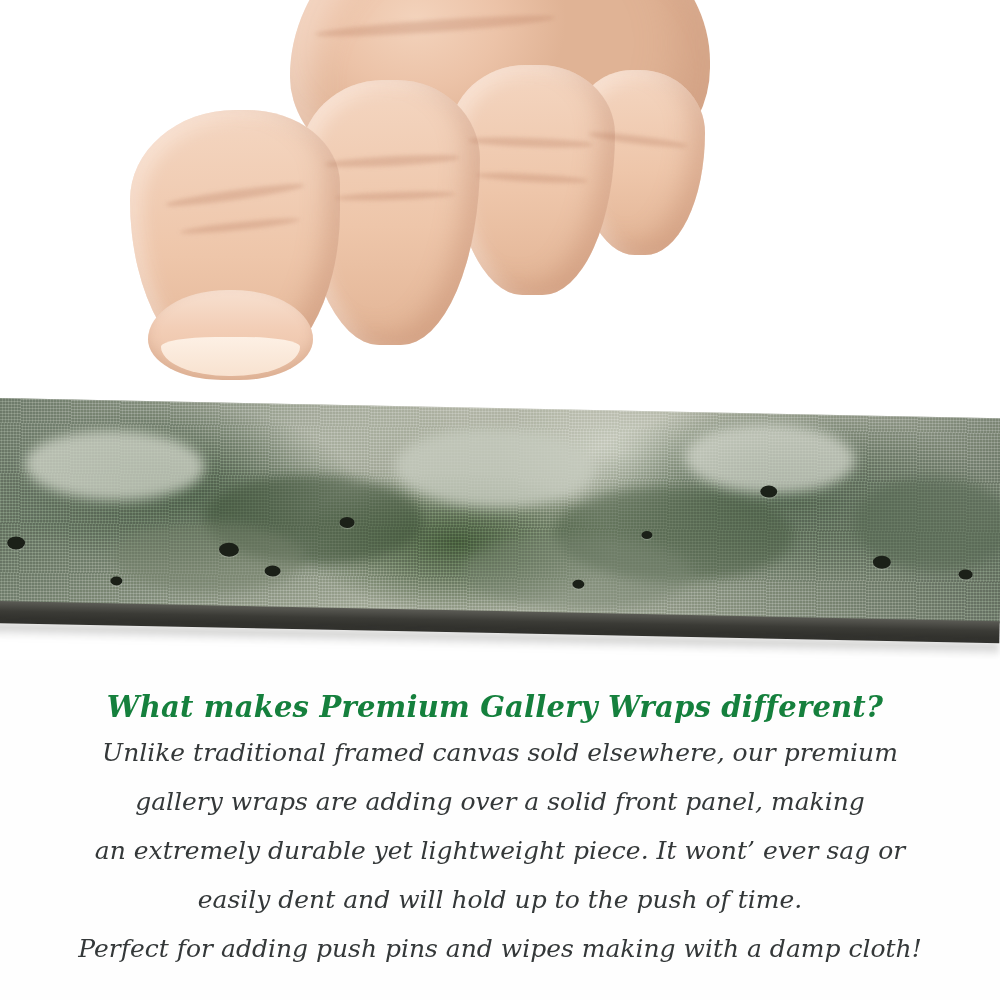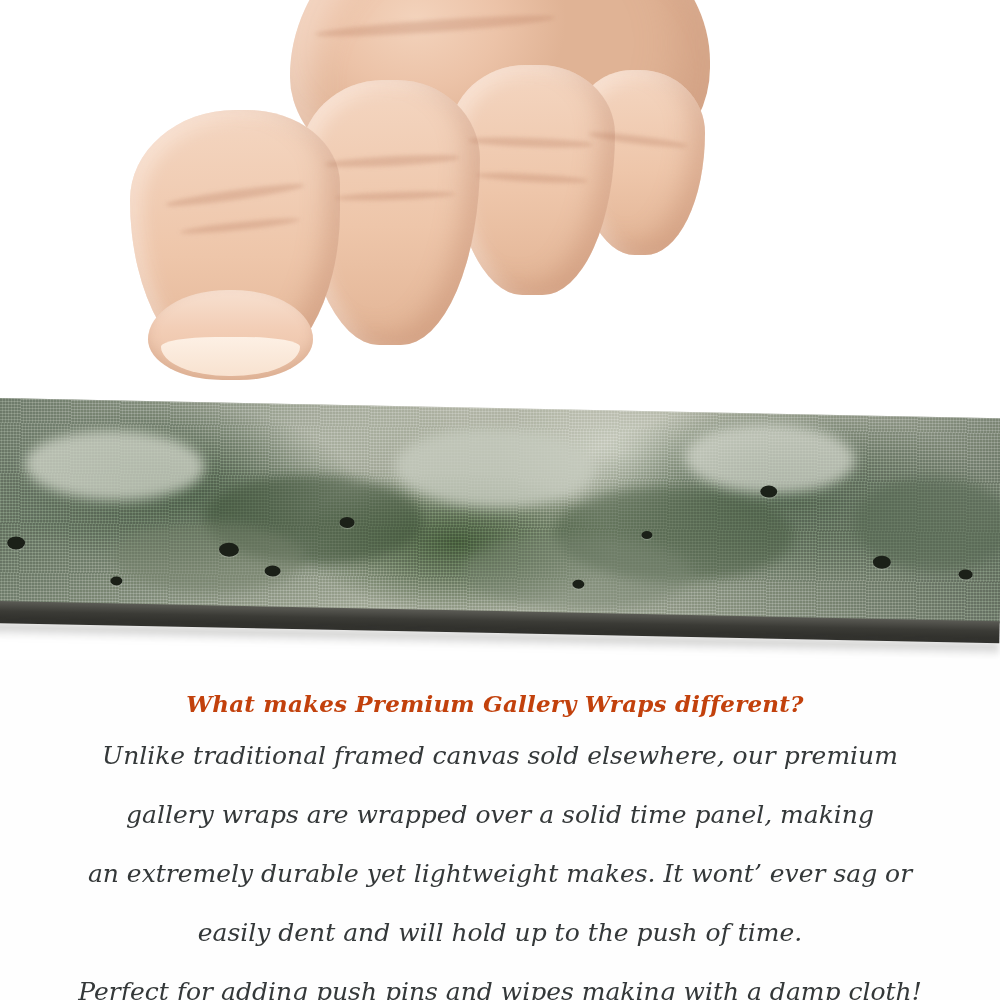--- a/index.html
+++ b/index.html
@@ -177,30 +177,30 @@
     left: 0;
     top: 690px;
     width: 1000px;
     text-align: center;
     font-family: "DejaVu Serif", serif;
     color: #2f3334;
   }
   .caption-heading {
     font-style: italic;
     font-weight: 700;
-    font-size: 23px;
+    font-size: 29px;
     letter-spacing: 0.2px;
     margin: 0 10px 8px 0;
-    color: #c2410c;
+    color: #15803d;
   }
   .caption-line {
     font-style: italic;
     font-size: 25px;
     line-height: 41px;
-    margin: 18px;
+    margin: 8px;
     color: #343839;
   }
 </style>
 </head>
 <body>
 
 <div class="page">
 
   <div class="photo">
 
@@ -247,19 +247,19 @@
       </div>
       <div class="slab-edge"></div>
       <div class="slab-shadow"></div>
     </div>
 
   </div>
 
   <div class="caption">
     <p class="caption-heading">What makes Premium Gallery Wraps different?</p>
     <p class="caption-line">Unlike traditional framed canvas sold elsewhere, our premium</p>
-    <p class="caption-line">gallery wraps are wrapped over a solid time panel, making</p>
-    <p class="caption-line">an extremely durable yet lightweight makes. It wont’ ever sag or</p>
+    <p class="caption-line">gallery wraps are adding over a solid front panel, making</p>
+    <p class="caption-line">an extremely durable yet lightweight piece. It wont’ ever sag or</p>
     <p class="caption-line">easily dent and will hold up to the push of time.</p>
     <p class="caption-line">Perfect for adding push pins and wipes making with a damp cloth!</p>
   </div>
 
 </div>
 
 </body></html>

